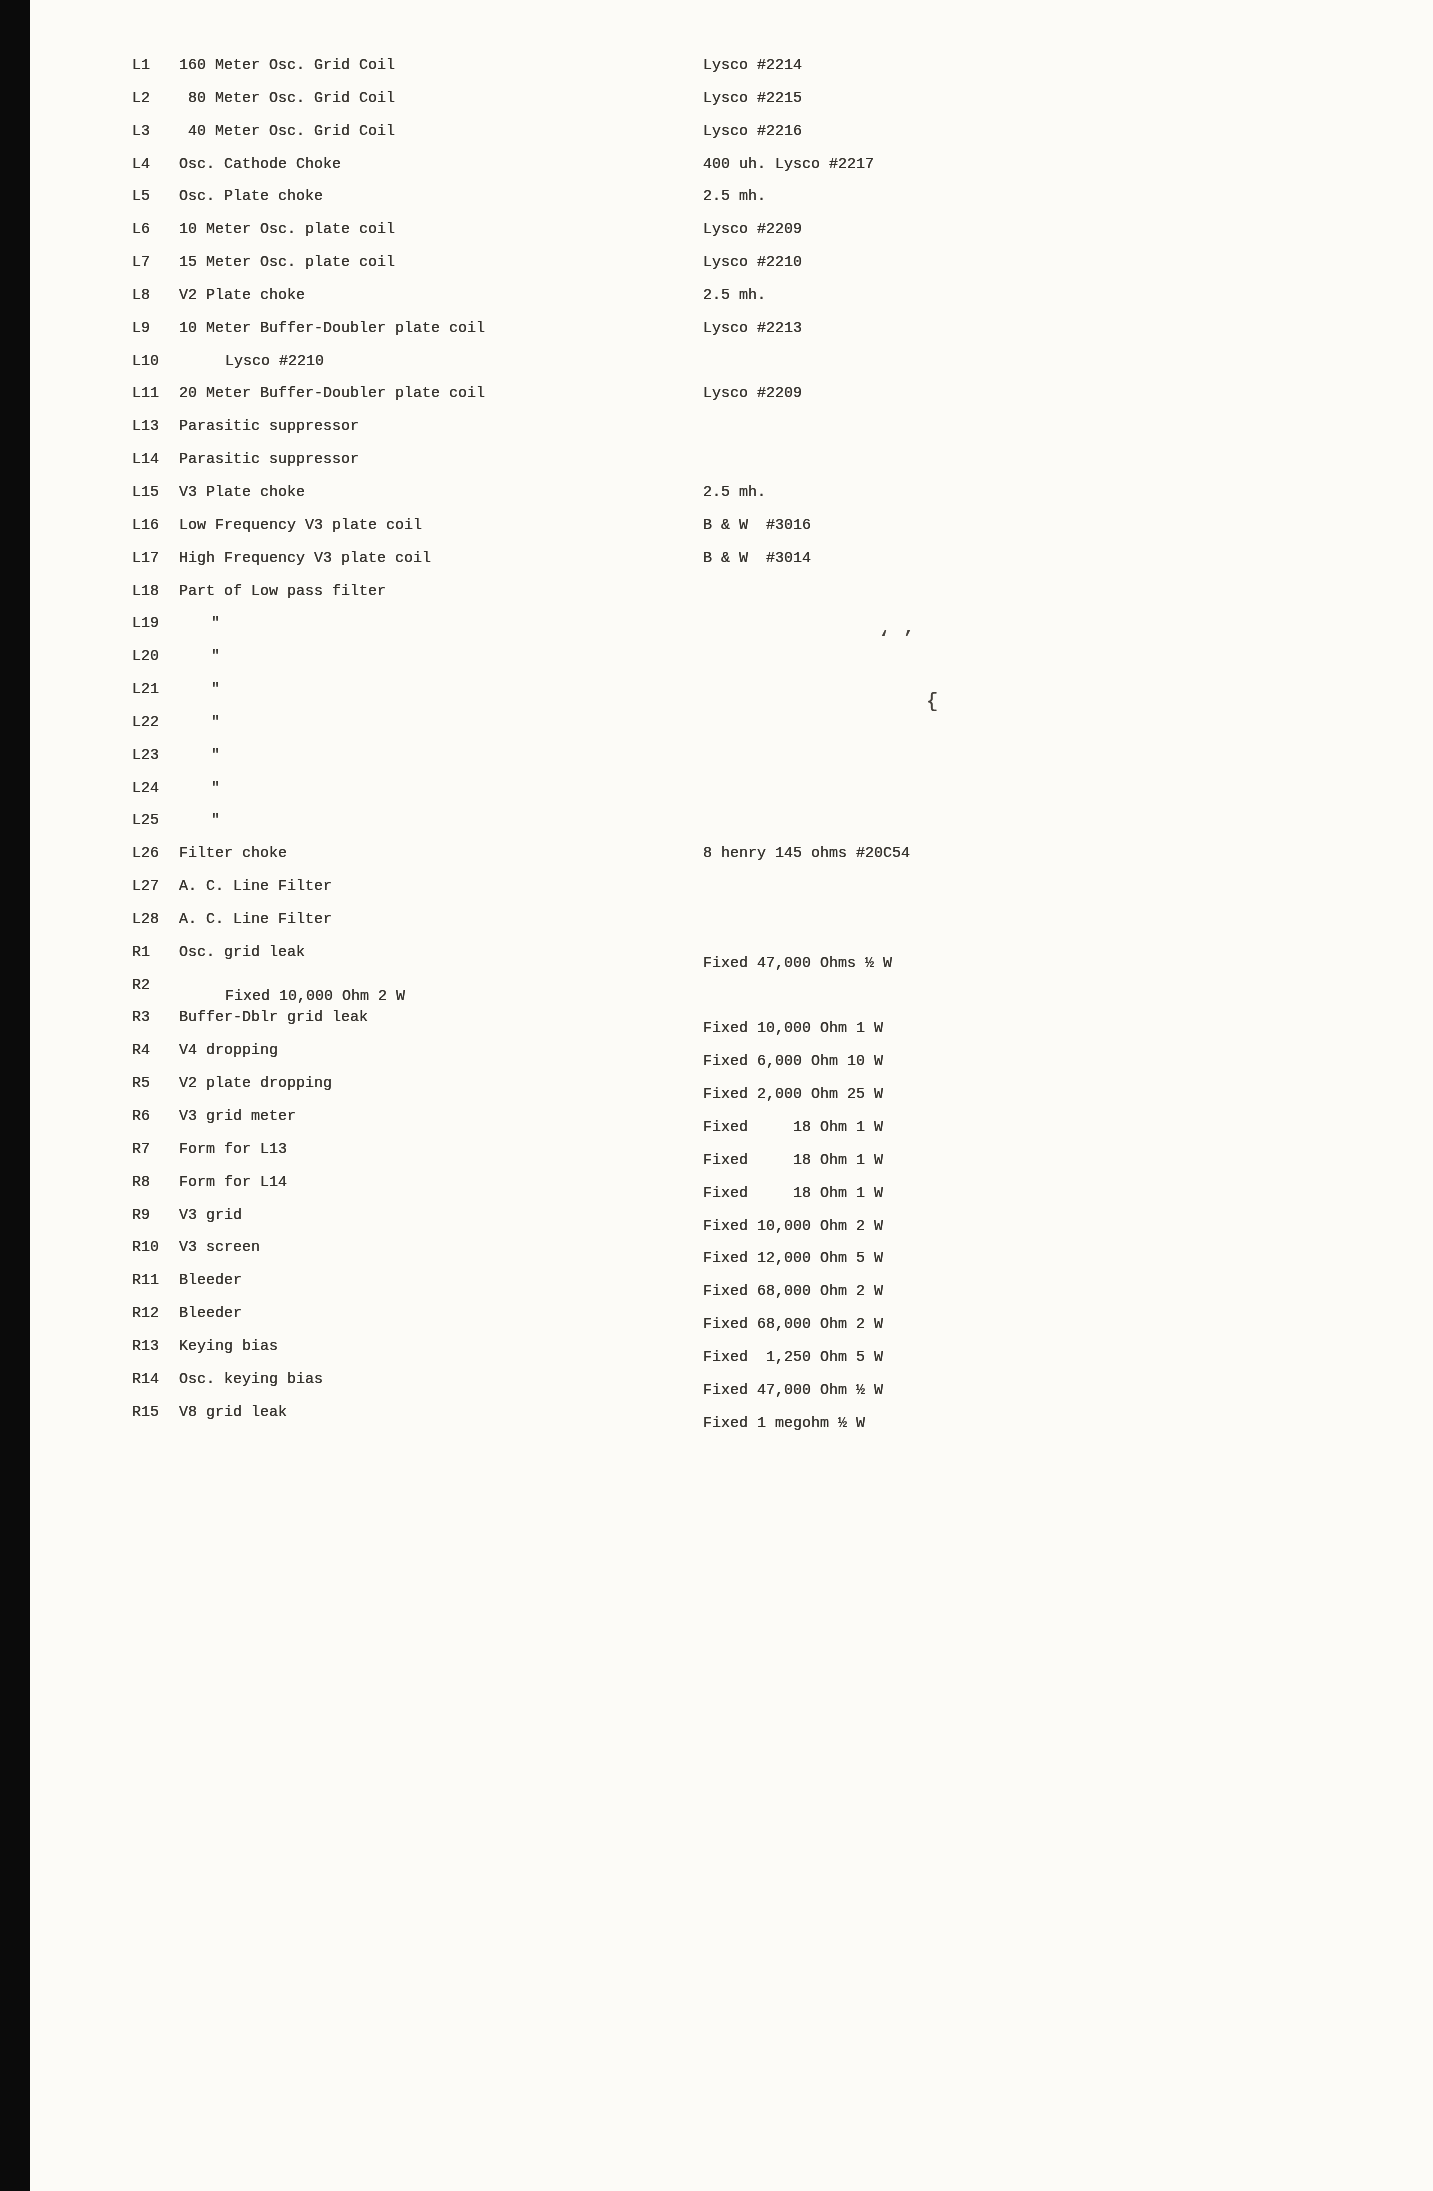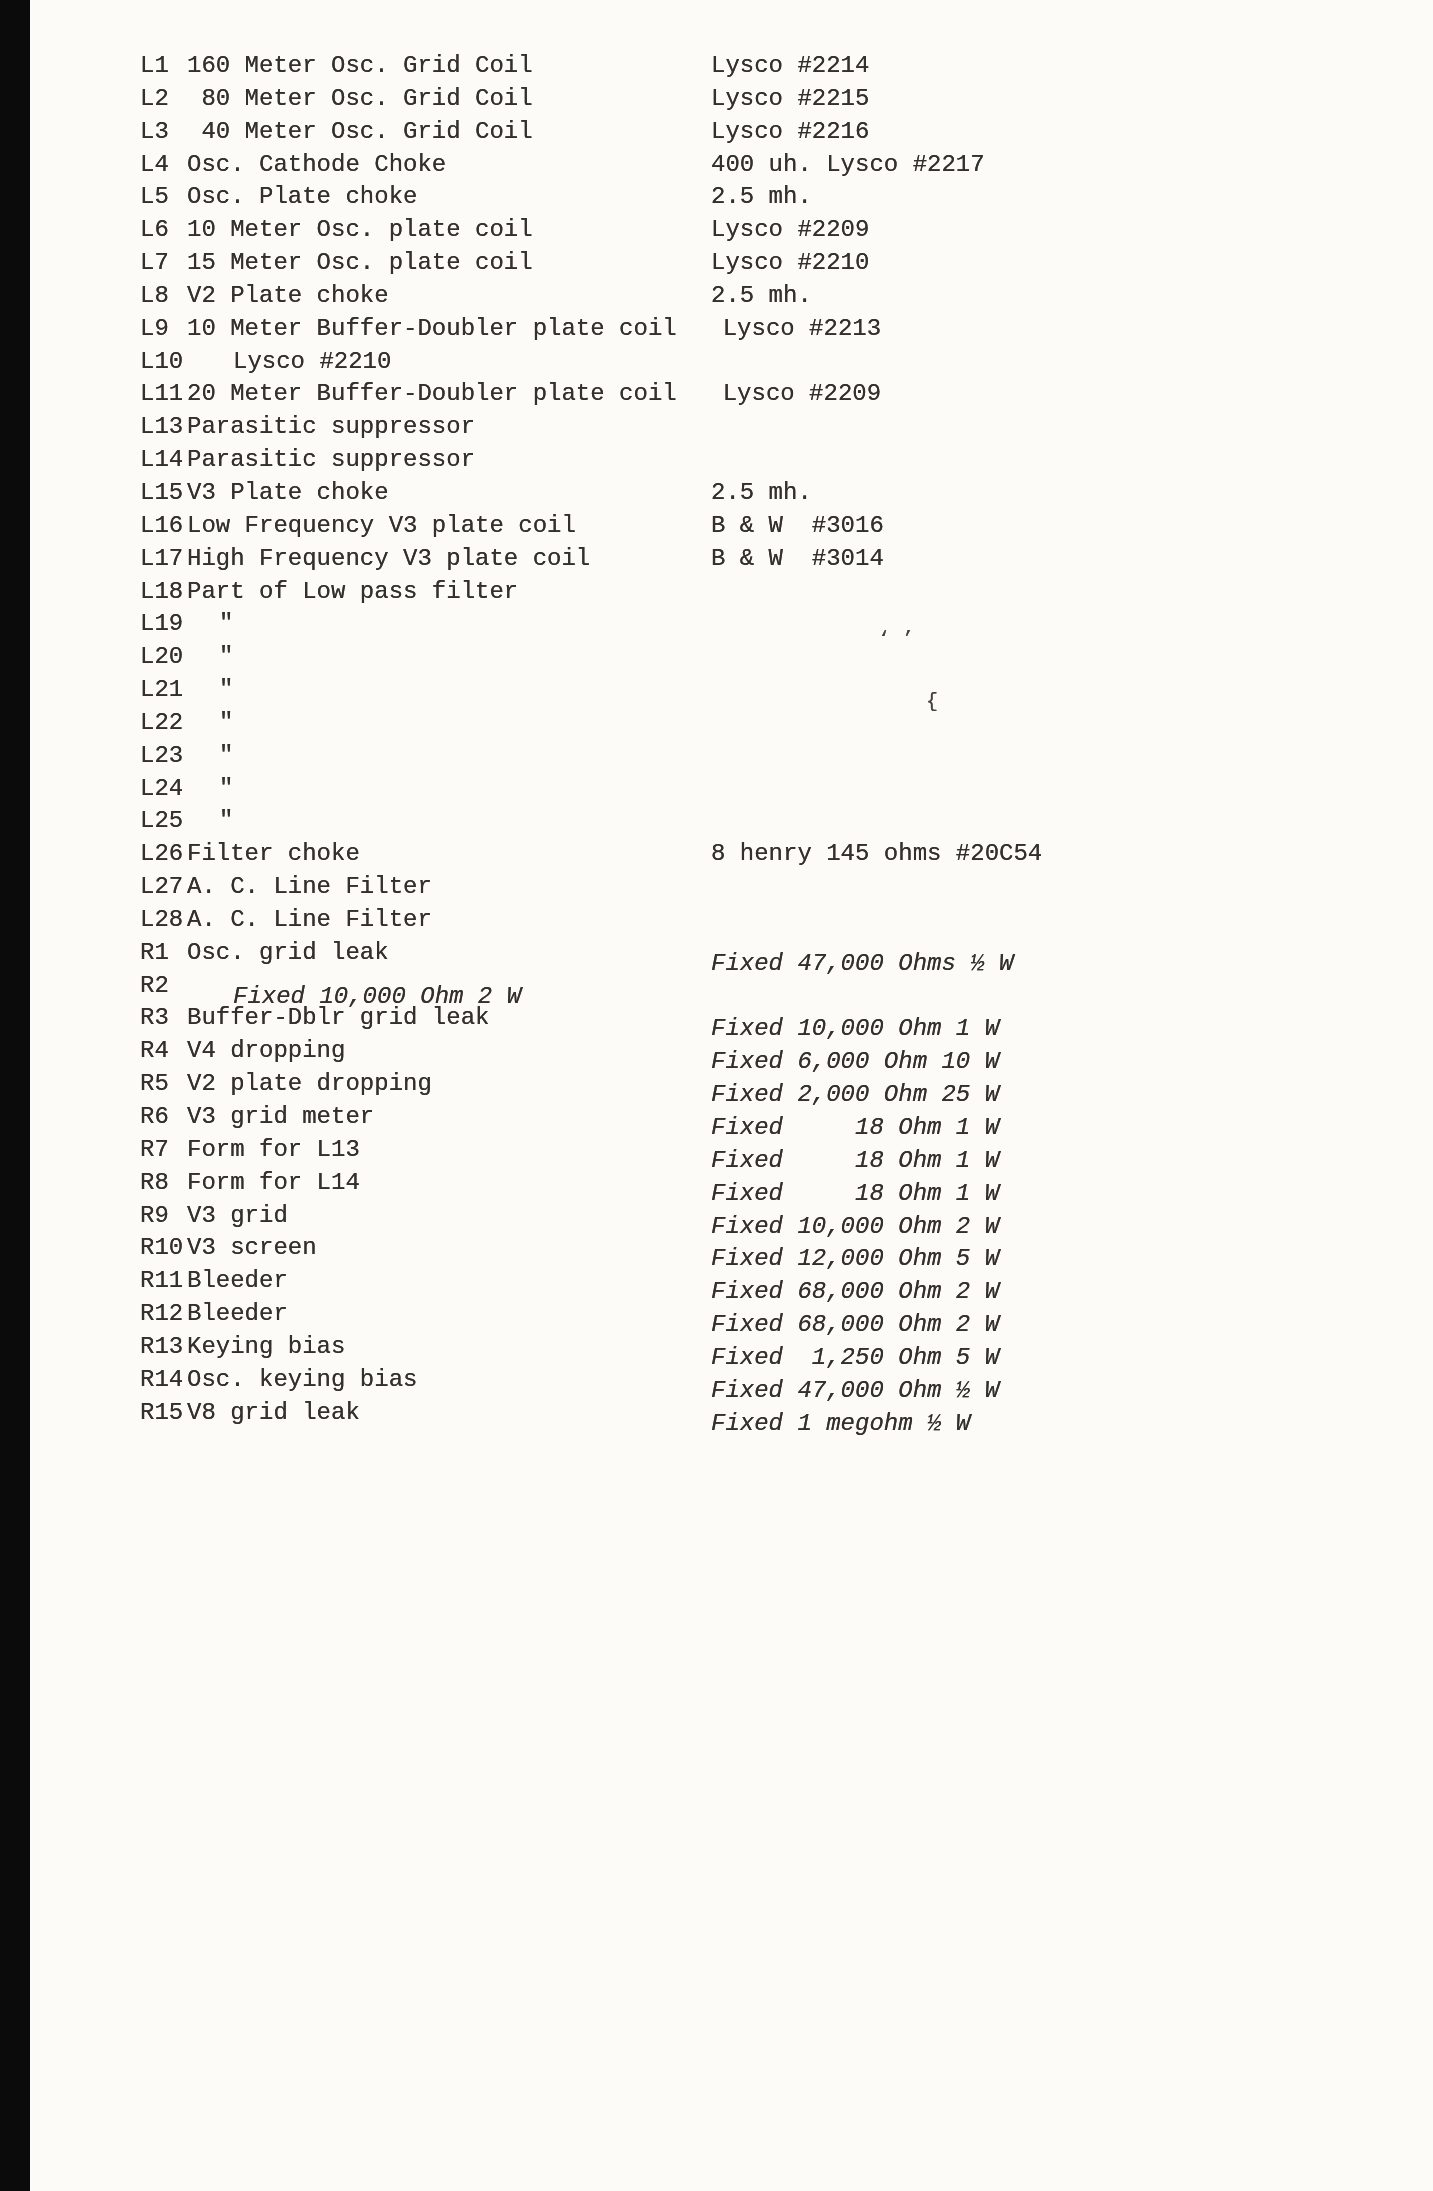--- a/index.html
+++ b/index.html
@@ -13,38 +13,38 @@
   }
   
   .scan-edge {
     position: absolute;
     left: 0; top: 0;
     width: 30px; height: 100%;
     background: #0b0b0b;
   }
   .doc {
     position: absolute;
-    left: 140px;
+    left: 132px;
     top: 50px;
     width: 1270px;
-    font-size: 24px;
+    font-size: 15px;
     line-height: 32.85px;
     text-shadow: 0 0 0.6px rgba(45, 42, 38, 0.85);
   }
   .row {
     display: flex;
     align-items: baseline;
     height: 32.85px;
     white-space: pre;
   }
   .ref  { flex: 0 0 47px; }
   .desc { flex: 0 0 478px; white-space: pre; }
   .desc.ditto { padding-left: 32px; }
   .value { white-space: pre; margin-left: 46px; }
-  .value.shifted { position: relative; top: 11px; font-style: italic; }
+  .value.shifted { position: relative; top: 11px; }
   .artifact {
     position: absolute;
     font-size: 20px;
     color: #45413b;
     text-shadow: 0 0 0.5px rgba(45,42,38,.7);
   }
 </style>
 </head>
 <body>
 

